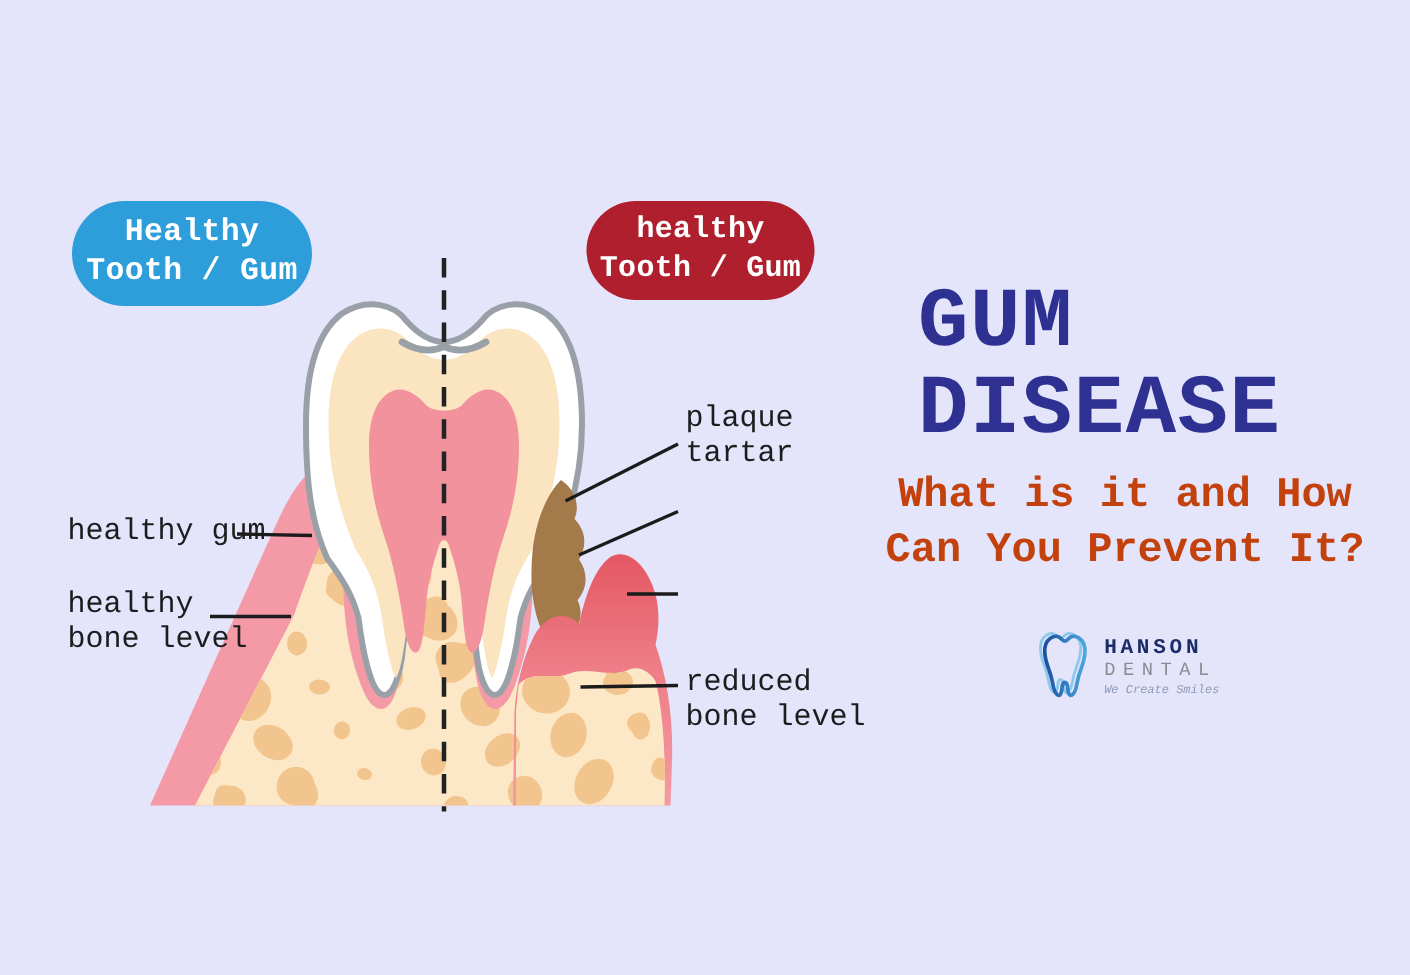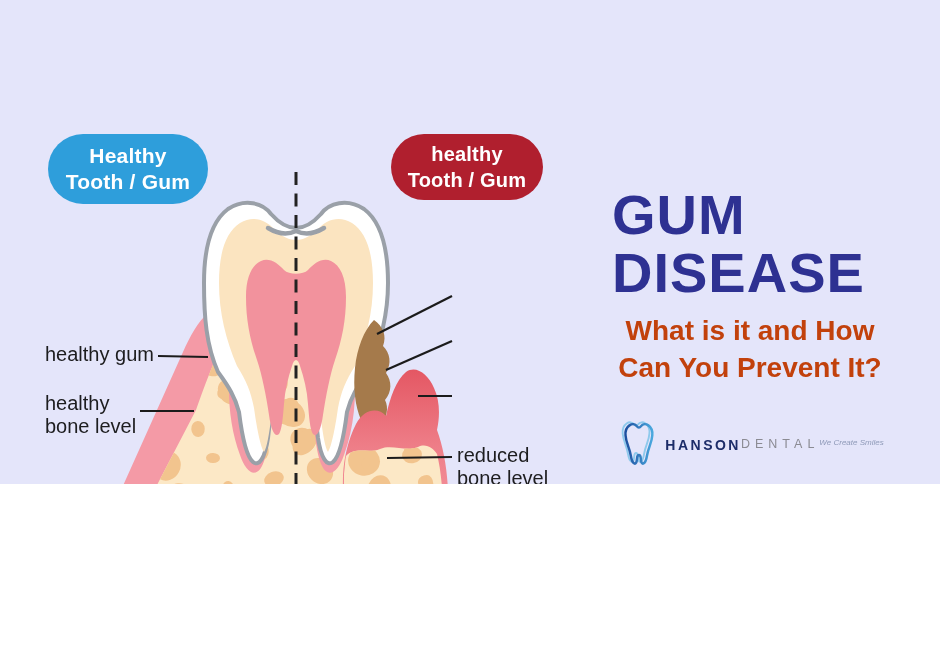--- a/index.html
+++ b/index.html
@@ -1,19 +1,19 @@
 <!DOCTYPE html>
 <html style="--bg: #e4e5fa; --healthy-blue: #2e9edb; --diseased-red: #b01f2e; --headline-navy: #2e3192; --label-text: #1d1d1f; --gum-pink: #f49aa6; --gum-red-top: #e65964; --gum-red-bottom: #f59aa5; --bone-cream: #fce8c6; --bone-blob: #f2c48e; --tartar-brown: #a57a4b; --tooth-outline: #9aa0a8; --dentin: #fbe4c0; --pulp: #f2929d;"><head>
 <meta charset="utf-8">
 <style>
   html,body{margin:0;padding:0;}
   .canvas{
-    position:relative;width:940px;height:484px;overflow:hidden;
+    position:relative;width:940px;height:650px;overflow:hidden;
     background:var(--bg,#e4e5fa);
-    font-family:Liberation Sans, sans-serif;
+    font-family:Liberation Mono, monospace;
   }
   .abs{position:absolute;}
   svg{display:block;}
 
   
   .badge{
     position:absolute;border-radius:36px;color:#fff;text-align:center;
     display:flex;flex-direction:column;justify-content:center;
     font-weight:700;line-height:26px;font-size:21px;letter-spacing:.2px;
   }
@@ -33,21 +33,21 @@
     letter-spacing:1px;
   }
   .subtitle{
     position:absolute;left:580px;top:312px;width:340px;text-align:center;
     color:#c2410c;font-weight:600;font-size:28px;line-height:37px;
   }
   .logo{
     position:absolute;left:580px;top:419px;width:340px;
     display:flex;justify-content:center;align-items:center;gap:7px;
   }
-  .logo-text{display:flex;flex-direction:row;}
+  .logo-text{display:flex;flex-direction:column;}
   .logo-name{color:#1c2c68;font-weight:700;font-size:14px;letter-spacing:2.5px;line-height:16px;}
   .logo-field{color:#8b8b93;font-size:12.5px;letter-spacing:5px;line-height:15px;}
   .logo-tagline{color:#8f9ab8;font-style:italic;font-size:8px;line-height:11px;}
 </style>
 </head>
 <body>
 
 <div class="canvas">
 
   <svg class="abs" style="left:0;top:0" width="940" height="650" viewBox="0 0 940 650">
@@ -272,20 +272,24 @@
   </div>
 
   <div class="dlabel" style="left:45px;top:343px">
     <div>healthy gum</div>
     <div></div>
   </div>
   <div class="dlabel" style="left:45px;top:392px">
     <div>healthy</div>
     <div>bone level</div>
   </div>
+  <div class="dlabel" style="left:457px;top:268px">
+    <div>plaque</div>
+    <div>tartar</div>
+  </div>
   <div class="dlabel" style="left:457px;top:444px">
     <div>reduced</div>
     <div>bone level</div>
   </div>
 
   <div class="headline">
     <div>GUM</div>
     <div>DISEASE</div>
   </div>
   <div class="subtitle">

